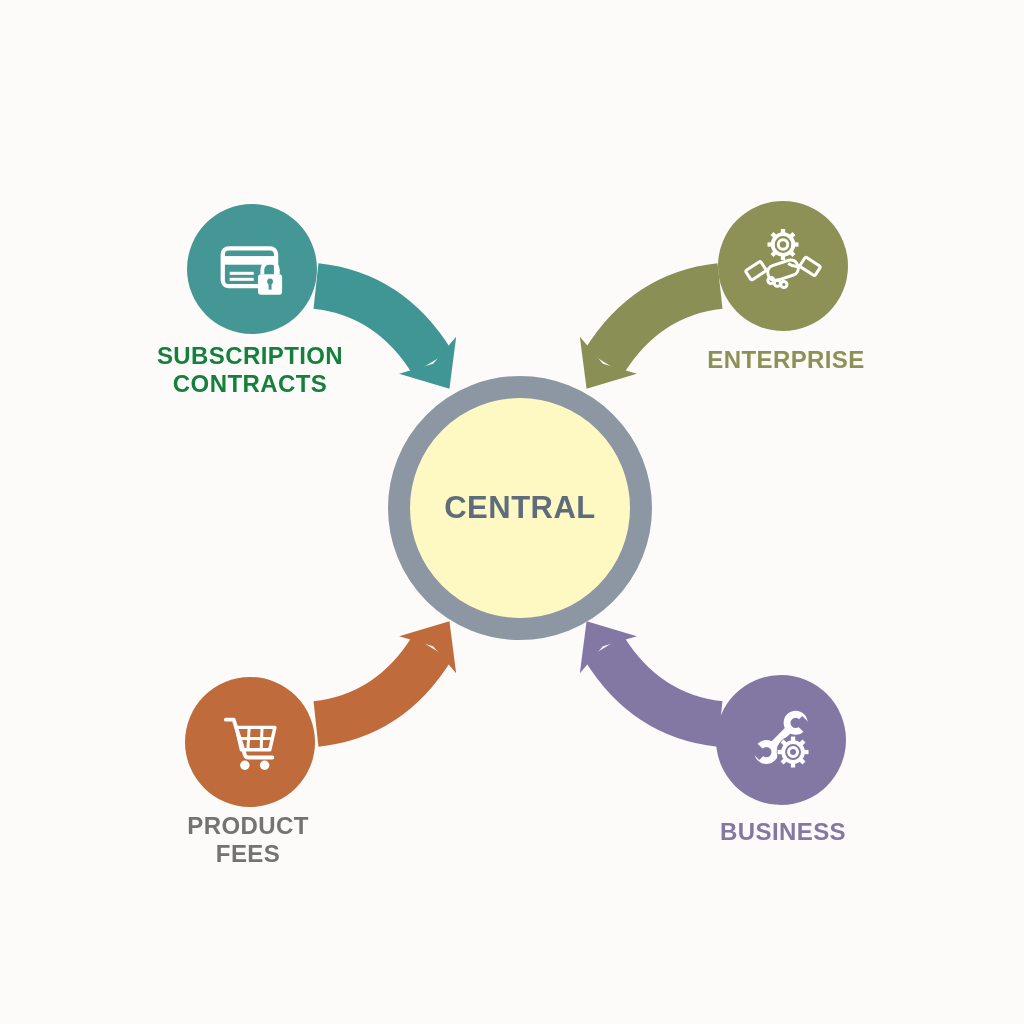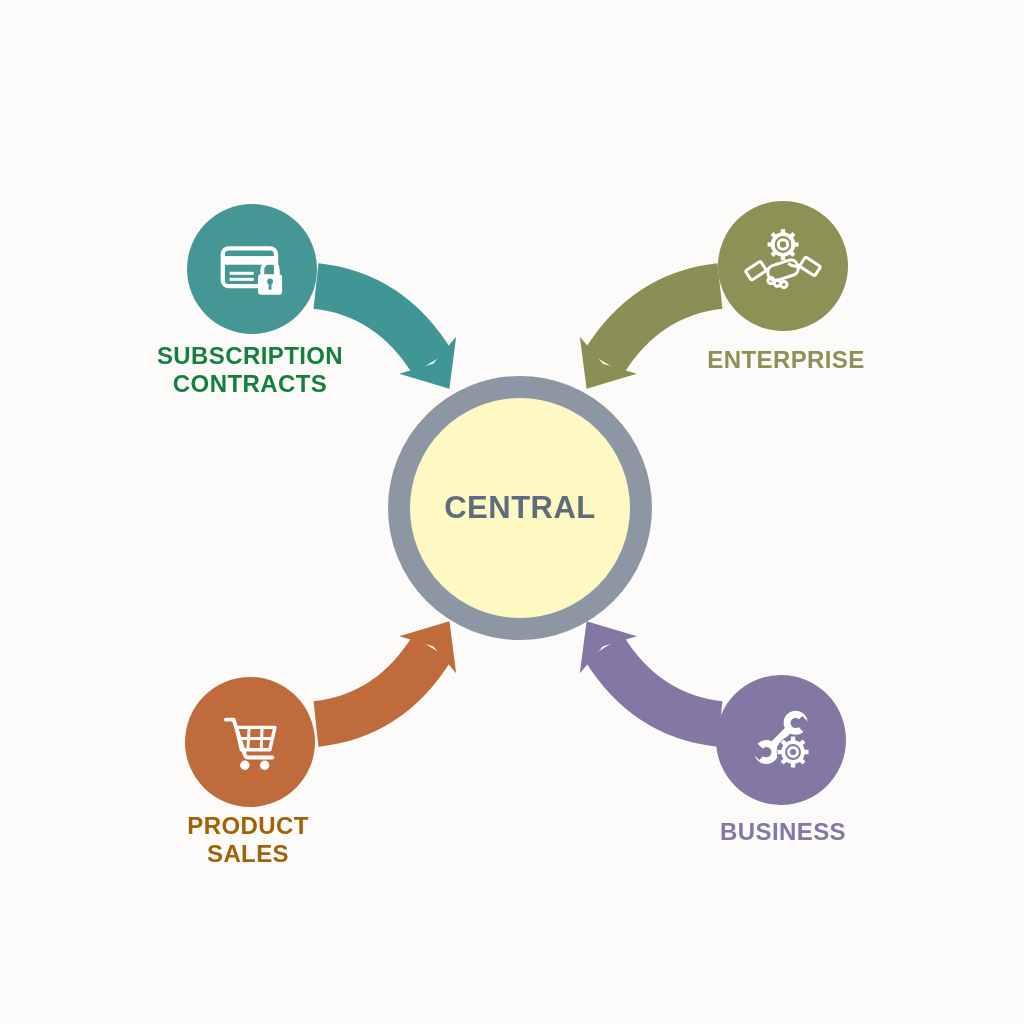--- a/index.html
+++ b/index.html
@@ -125,23 +125,23 @@
     <svg viewBox="0 0 100 100">
       <path d="M22,24 h9 l13,41 q1,3 4,3 h28" fill="none" stroke="#fff" stroke-width="4.5" stroke-linejoin="round" stroke-linecap="round"></path>
       <path d="M34,33 h45 l-6,26 h-33 z" fill="none" stroke="#fff" stroke-width="4" stroke-linejoin="round"></path>
       <line x1="49" y1="33" x2="47.5" y2="59" stroke="#fff" stroke-width="3.5"></line>
       <line x1="64" y1="33" x2="63" y2="59" stroke="#fff" stroke-width="3.5"></line>
       <line x1="35.5" y1="46" x2="76" y2="46" stroke="#fff" stroke-width="3.5"></line>
       <circle cx="44" cy="77" r="5.5" fill="#fff"></circle>
       <circle cx="67" cy="77" r="5.5" fill="#fff"></circle>
     </svg>
   </div>
-  <div class="node-label bl-label" style="color: #a16207;">
+  <div class="node-label bl-label" style="color: #737373;">
     <span>PRODUCT</span>
-    <span>SALES</span>
+    <span>FEES</span>
   </div>
 
   <div class="node-circle br-circle" style="background: rgb(131, 119, 164); color: rgb(131, 119, 164);">
     <svg viewBox="0 0 100 100">
       <g>
         <circle cx="67" cy="30" r="10" fill="none" stroke="#fff" stroke-width="8"></circle>
         <rect x="69" y="24" width="18" height="12" fill="currentColor" transform="rotate(45 74 30)"></rect>
         <circle cx="33" cy="64" r="10" fill="none" stroke="#fff" stroke-width="8"></circle>
         <rect x="13" y="58" width="18" height="12" fill="currentColor" transform="rotate(45 24 64)"></rect>
         <line x1="38" y1="59" x2="62" y2="35" stroke="#fff" stroke-width="9"></line>

